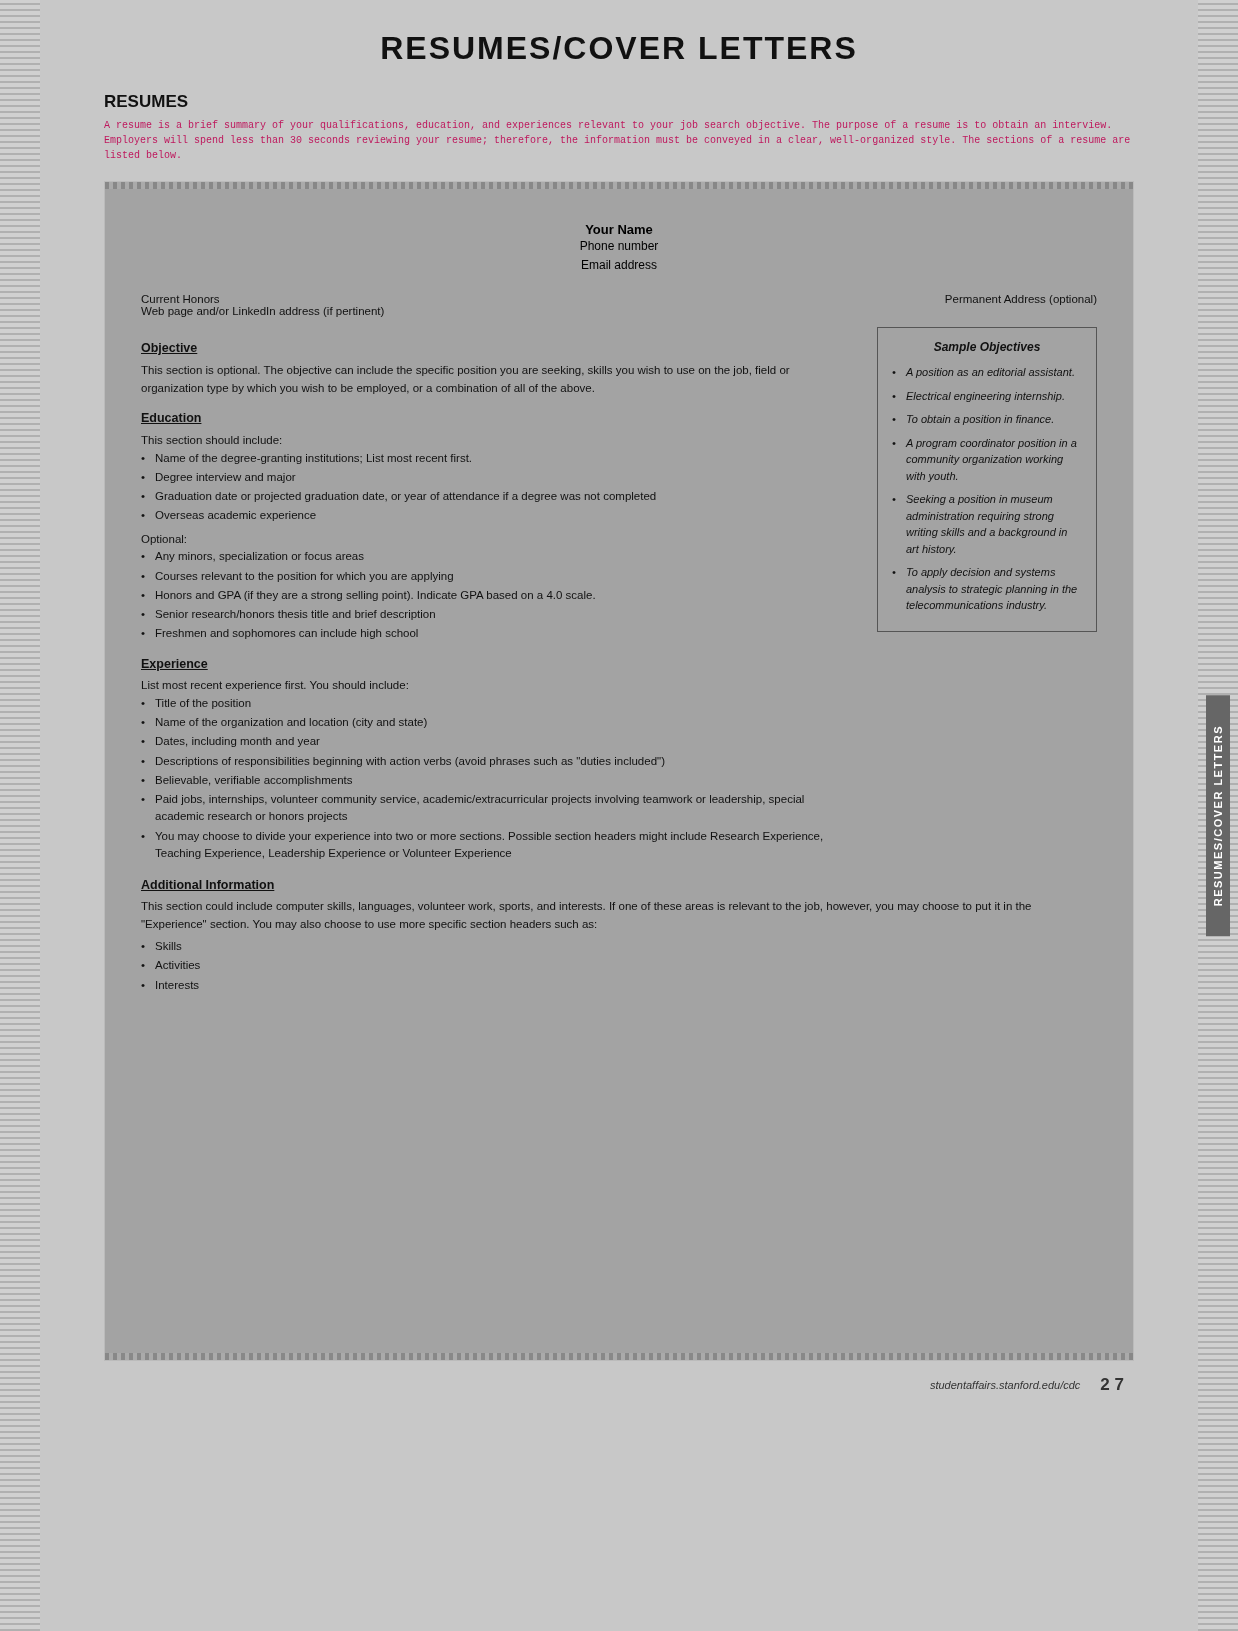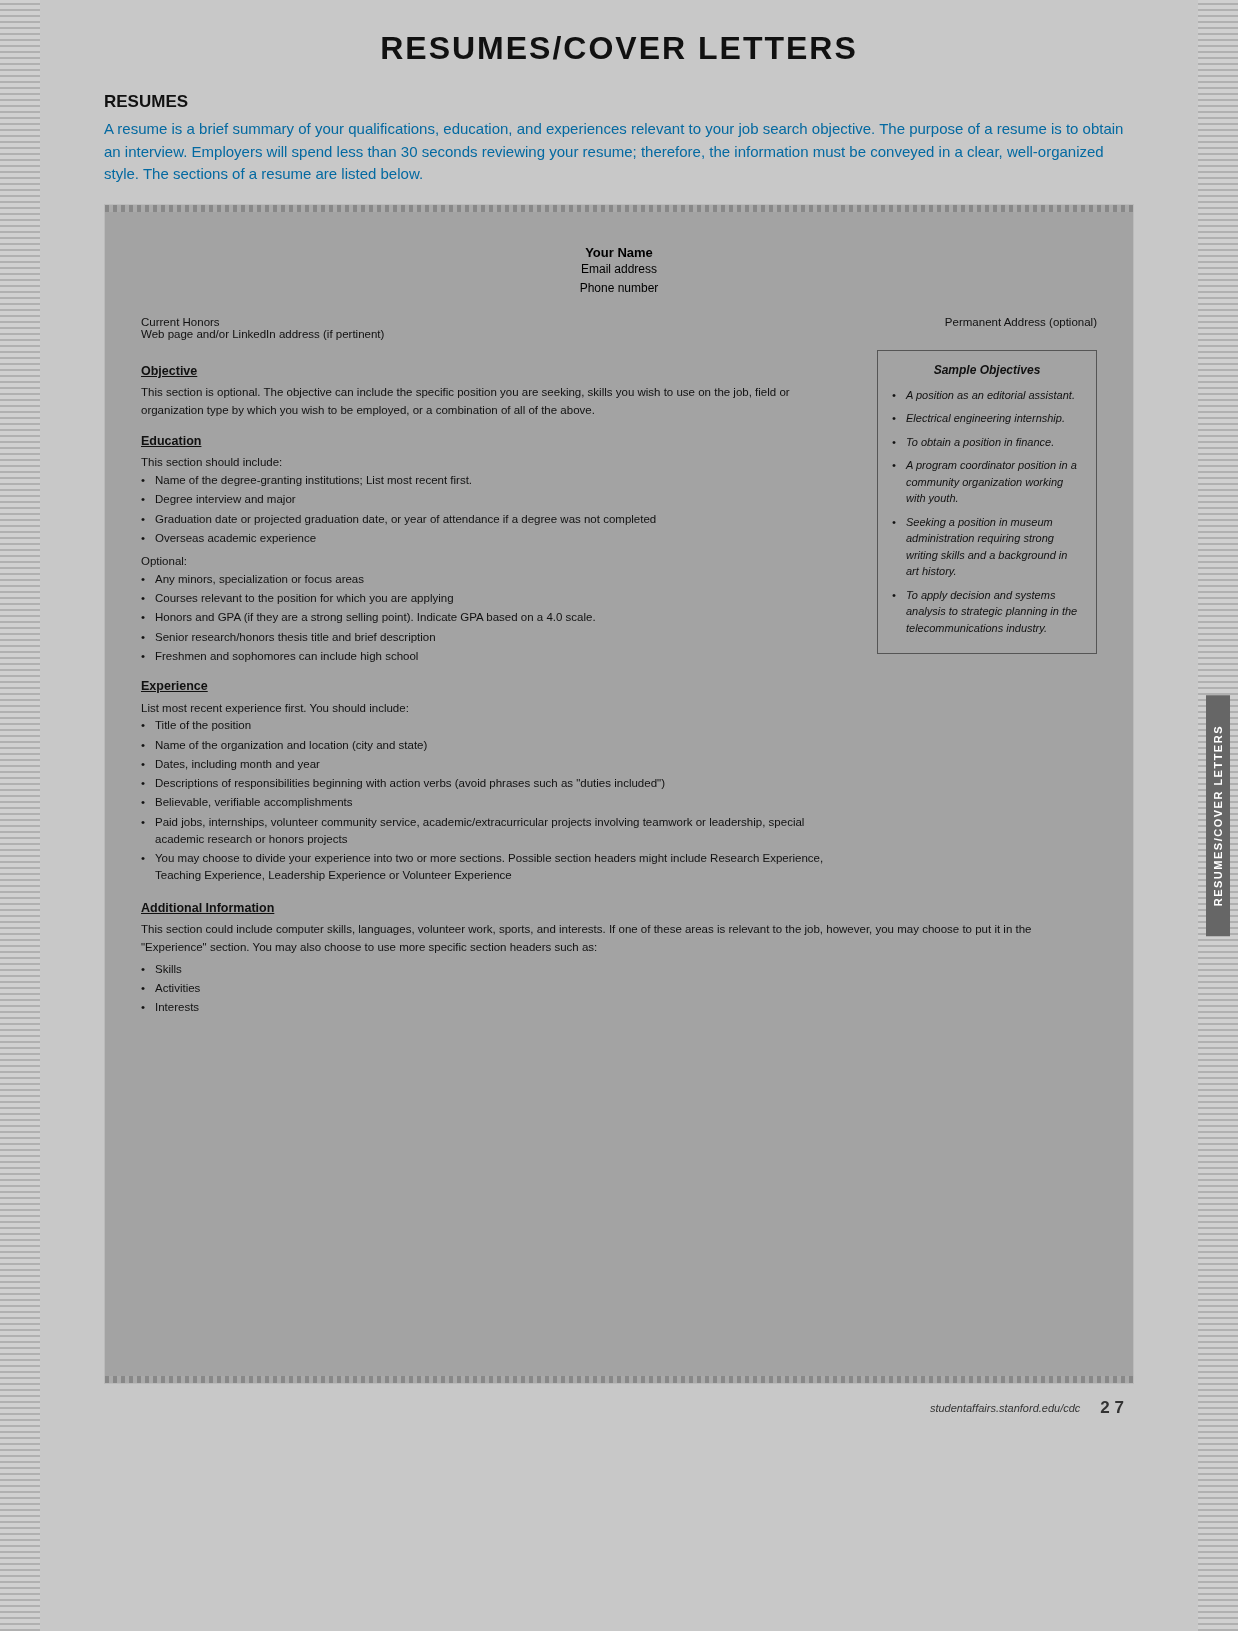--- a/index.html
+++ b/index.html
@@ -33,24 +33,25 @@
       font-family: Arial, sans-serif;
       color: #111;
     }
     .section-heading {
       font-size: 17px;
       font-weight: bold;
       margin-bottom: 6px;
       color: #111;
     }
     .intro-text {
-      font-size: 15px;
+      font-size: 10px;
       line-height: 1.5;
-      color: #0369a1;
+      color: #be185d;
       margin-bottom: 18px;
+      font-family: Liberation Mono, monospace;
     }
     
     .resume-box {
       background: #a3a3a3;
       border: 1px solid #bbb;
       padding: 30px 36px 36px 36px;
       position: relative;
       min-height: 1180px;
     }
     
@@ -252,22 +253,22 @@
 
     <h1 class="main-title">RESUMES/COVER LETTERS</h1>
 
     <div class="section-heading">RESUMES</div>
     <p class="intro-text">A resume is a brief summary of your qualifications, education, and experiences relevant to your job search objective. The purpose of a resume is to obtain an interview. Employers will spend less than 30 seconds reviewing your resume; therefore, the information must be conveyed in a clear, well-organized style. The sections of a resume are listed below.</p>
 
     <div class="resume-box">
 
       <div class="resume-header">
         <div class="resume-name">Your Name</div>
+        <div class="resume-contact">Phone number</div>
         <div class="resume-contact">Email address</div>
-        <div class="resume-contact">Phone number</div>
       </div>
 
       <div class="resume-address-row">
         <div class="resume-address-left">
           <span>Current Honors</span>
           <span>Web page and/or LinkedIn address (if pertinent)</span>
         </div>
         <div class="resume-address-right">Permanent Address (optional)</div>
       </div>
 

